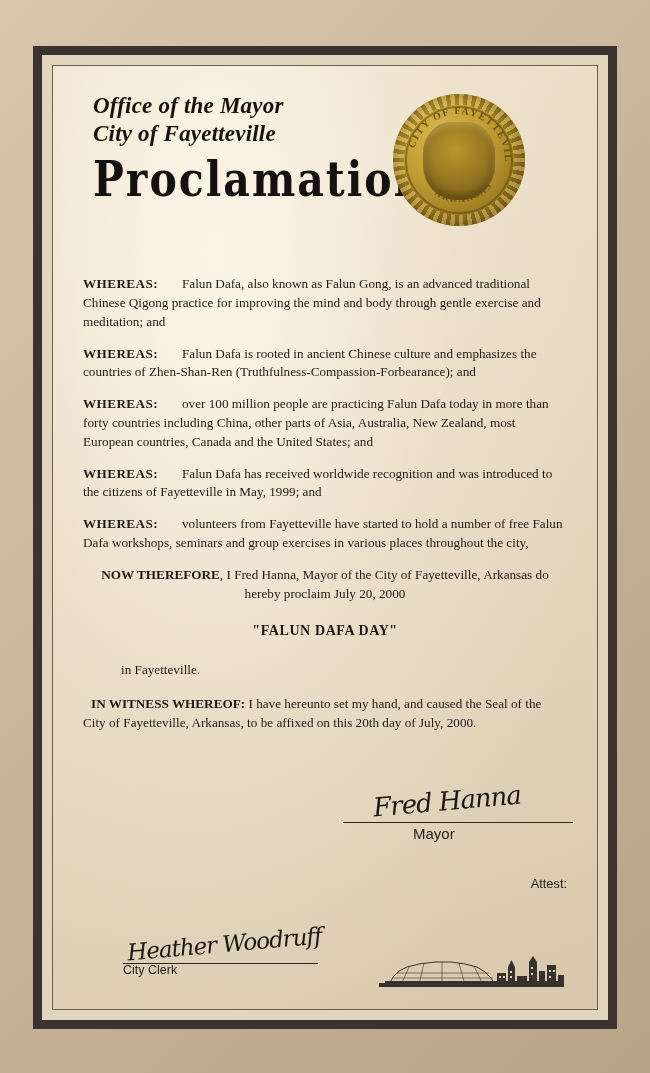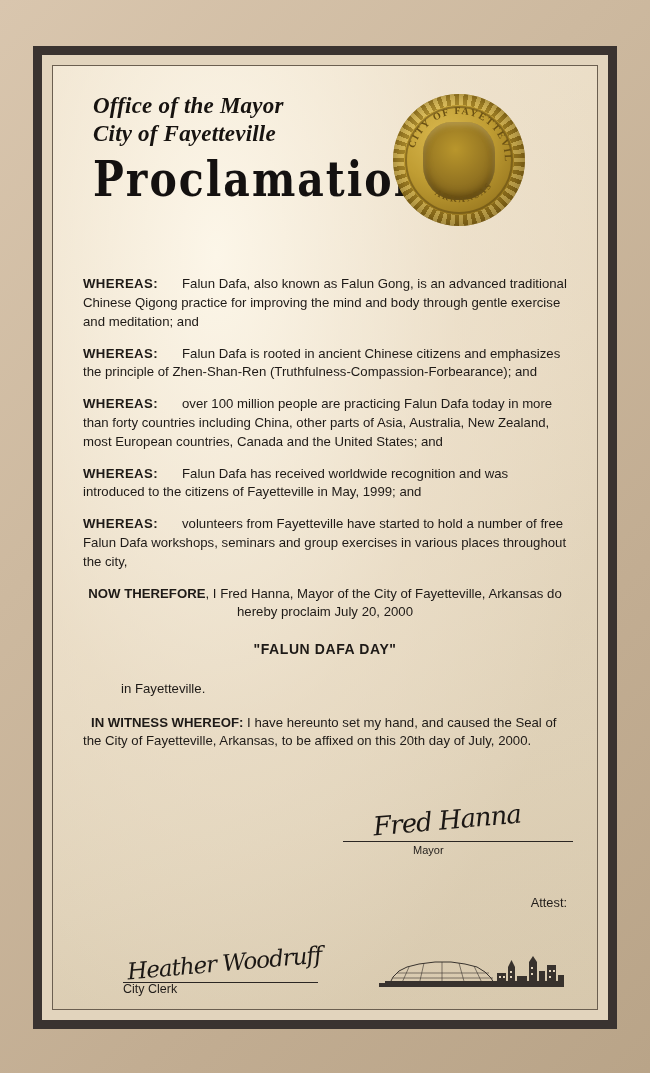--- a/index.html
+++ b/index.html
@@ -129,21 +129,21 @@
     position: absolute;
     inset: 0;
     font-size: 8px;
     font-weight: bold;
     letter-spacing: 1px;
     color: #5e4710;
   }
 
   
   .body-text {
-    font-family: Liberation Sans, sans-serif;
+    font-family: Liberation Serif, serif;
     font-size: 13.2px;
     line-height: 1.42;
     color: #1e1a17;
   }
   .clause {
     margin-bottom: 13px;
   }
   .clause .lead {
     font-weight: bold;
     letter-spacing: 0.4px;
@@ -186,21 +186,21 @@
   }
   .mayor-line {
     left: 260px;
     width: 230px;
     top: 38px;
   }
   .mayor-label {
     position: absolute;
     left: 330px;
     top: 41px;
-    font-size: 11px;
+    font-size: 15px;
   }
   .sig-script {
     position: absolute;
     font-family: "DejaVu Serif", serif;
     font-style: italic;
     font-size: 26px;
     color: #1b1714;
     letter-spacing: -1px;
     transform: rotate(-5deg);
     white-space: nowrap;
@@ -281,21 +281,21 @@
           </div>
         </div>
 
         <div class="body-text">
 
           <p class="clause">
             <span class="lead">WHEREAS:</span><span class="lead-gap"></span><span>Falun Dafa, also known as Falun Gong, is an advanced traditional Chinese Qigong practice for improving the mind and body through gentle exercise and meditation; and</span>
           </p>
 
           <p class="clause">
-            <span class="lead">WHEREAS:</span><span class="lead-gap"></span><span>Falun Dafa is rooted in ancient Chinese citizens and emphasizes the principle of Zhen-Shan-Ren (Truthfulness-Compassion-Forbearance); and</span>
+            <span class="lead">WHEREAS:</span><span class="lead-gap"></span><span>Falun Dafa is rooted in ancient Chinese culture and emphasizes the countries of Zhen-Shan-Ren (Truthfulness-Compassion-Forbearance); and</span>
           </p>
 
           <p class="clause">
             <span class="lead">WHEREAS:</span><span class="lead-gap"></span><span>over 100 million people are practicing Falun Dafa today in more than forty countries including China, other parts of Asia, Australia, New Zealand, most European countries, Canada and the United States; and</span>
           </p>
 
           <p class="clause">
             <span class="lead">WHEREAS:</span><span class="lead-gap"></span><span>Falun Dafa has received worldwide recognition and was introduced to the citizens of Fayetteville in May, 1999; and</span>
           </p>
 

